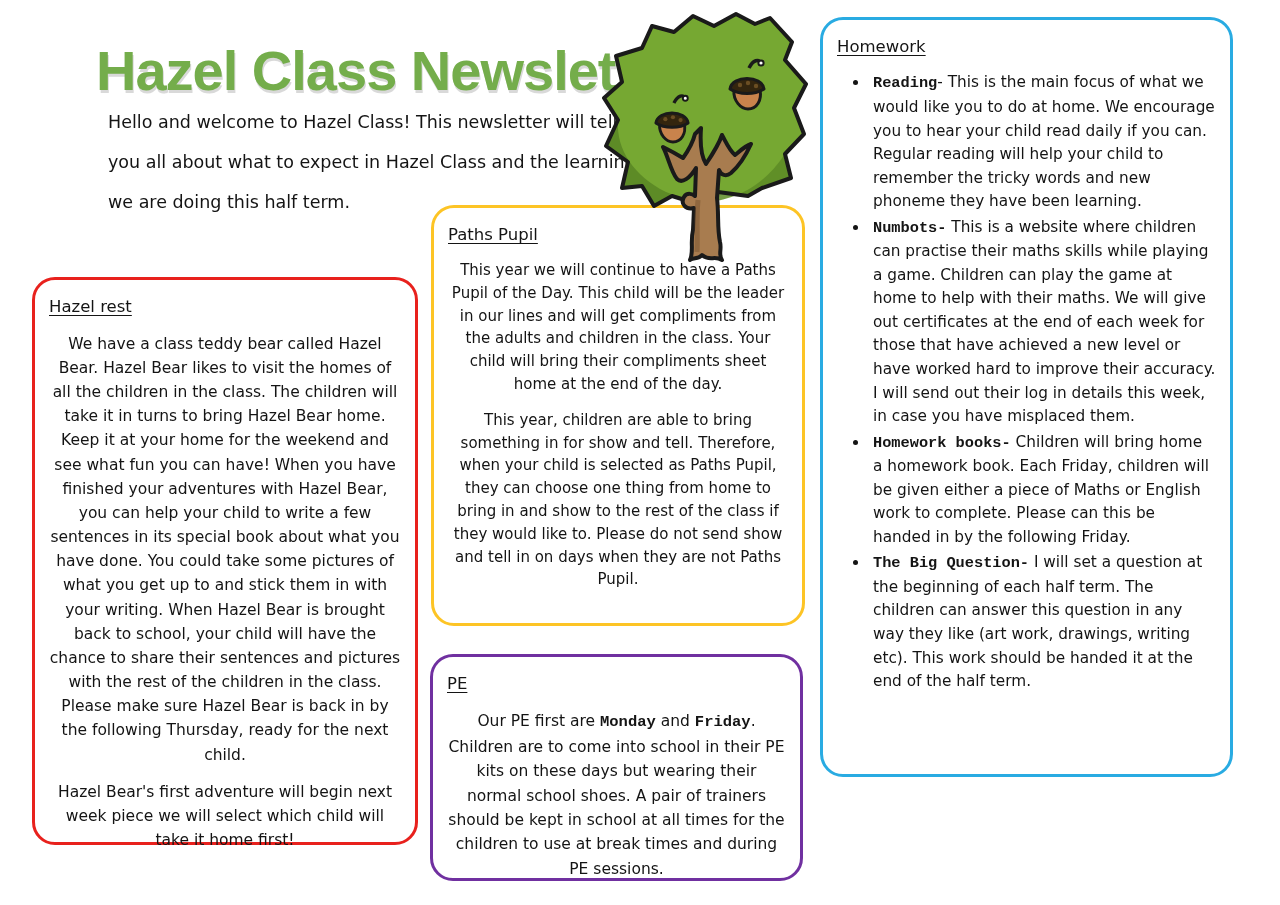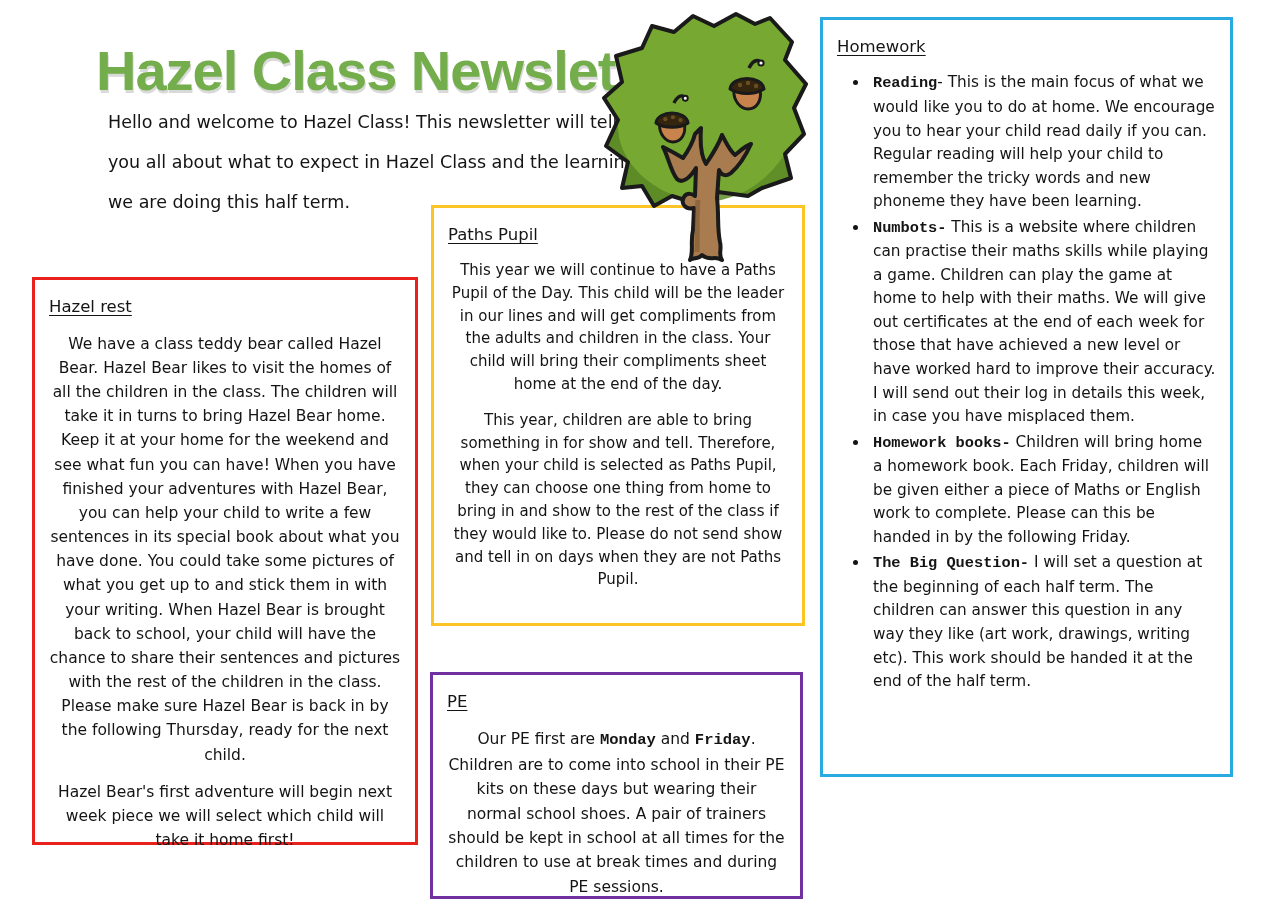--- a/index.html
+++ b/index.html
@@ -15,32 +15,32 @@
     text-shadow:1px 3px 0 rgba(170,170,170,.45);
     white-space:nowrap;
   }
 
   .intro{ position:absolute; left:108px; top:102px; font-size:17.5px; }
   .intro .line{ height:40px; line-height:40px; white-space:nowrap; }
 
   .tree-wrap{ position:absolute; left:598px; top:8px; width:215px; height:255px; z-index:6; }
   .tree-wrap svg{ display:block; width:100%; height:100%; }
 
-  .nbox{ position:absolute; background:#ffffff; padding:10px 14px; z-index:2; }
+  .nbox{ position:absolute; background:#ffffff; padding:10px 14px; z-index:2;border-radius:23px; }
   .nbox h2{ font-size:16.5px; font-weight:400; text-decoration:underline;
             text-underline-offset:3px; margin:4px 0 12px 0; }
   .nbox p{ margin:0 0 13px 0;text-align:center; }
 
   .box-hazel-bear{ left:32px;  top:277px; width:386px; height:568px;
     border:3px solid var(--hazel-bear-border,#e8211d);
     font-size:15.5px; line-height:1.56; }
   .box-paths-pupil{ left:431px; top:205px; width:374px; height:421px;
     border:3px solid var(--paths-pupil-border,#fdc425);
     font-size:15px; line-height:1.52; }
-  .box-pe{ left:430px; top:672px; width:373px; height:227px;
+  .box-pe{ left:430px; top:654px; width:373px; height:227px;
     border:3px solid var(--pe-border,#7030a0);
     font-size:15.5px; line-height:1.58; }
   .box-homework{ left:820px; top:17px; width:413px; height:760px;
     border:3px solid var(--homework-border,#29abe2);
     font-size:15.3px; line-height:1.54; }
 
   .box-homework ul{ list-style:disc; padding-left:32px; margin-top:8px; }
   .box-homework li{ margin-bottom:2px; padding-left:4px; }
   b{ font-weight:700;font-family:Liberation Mono, monospace; }
 </style>

